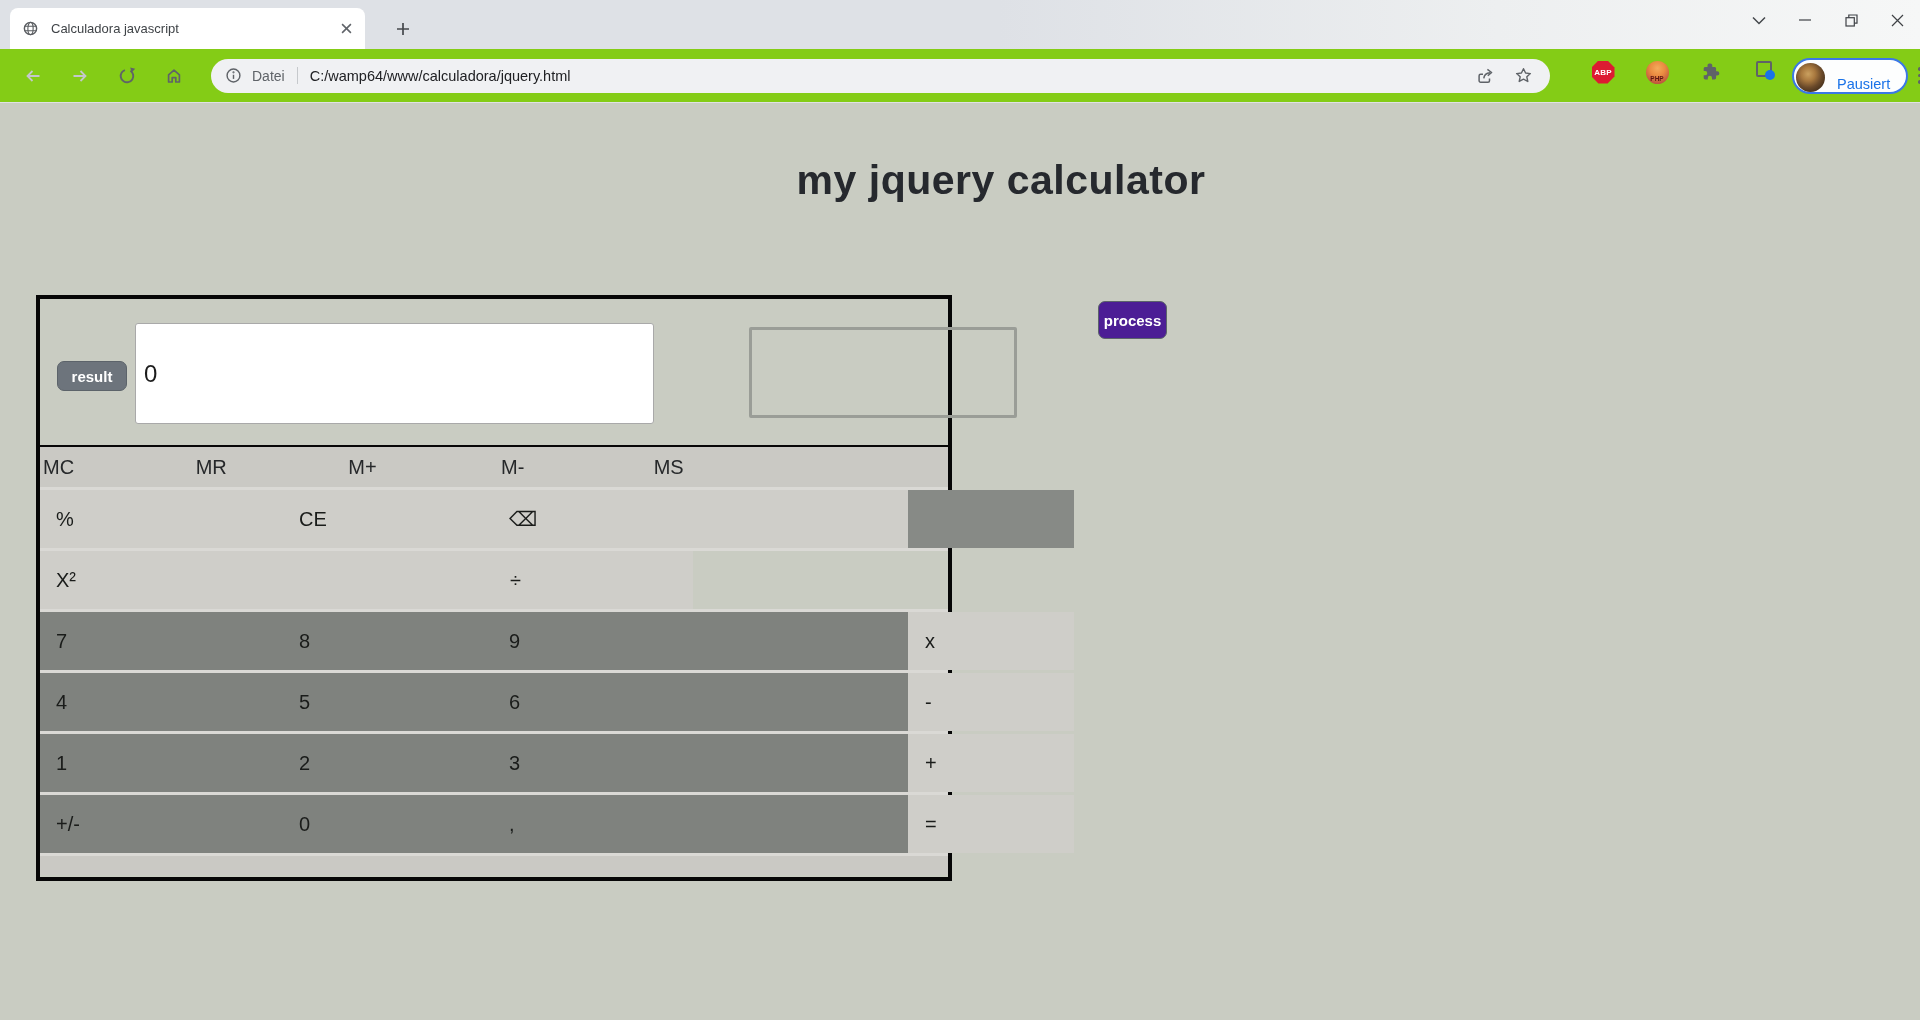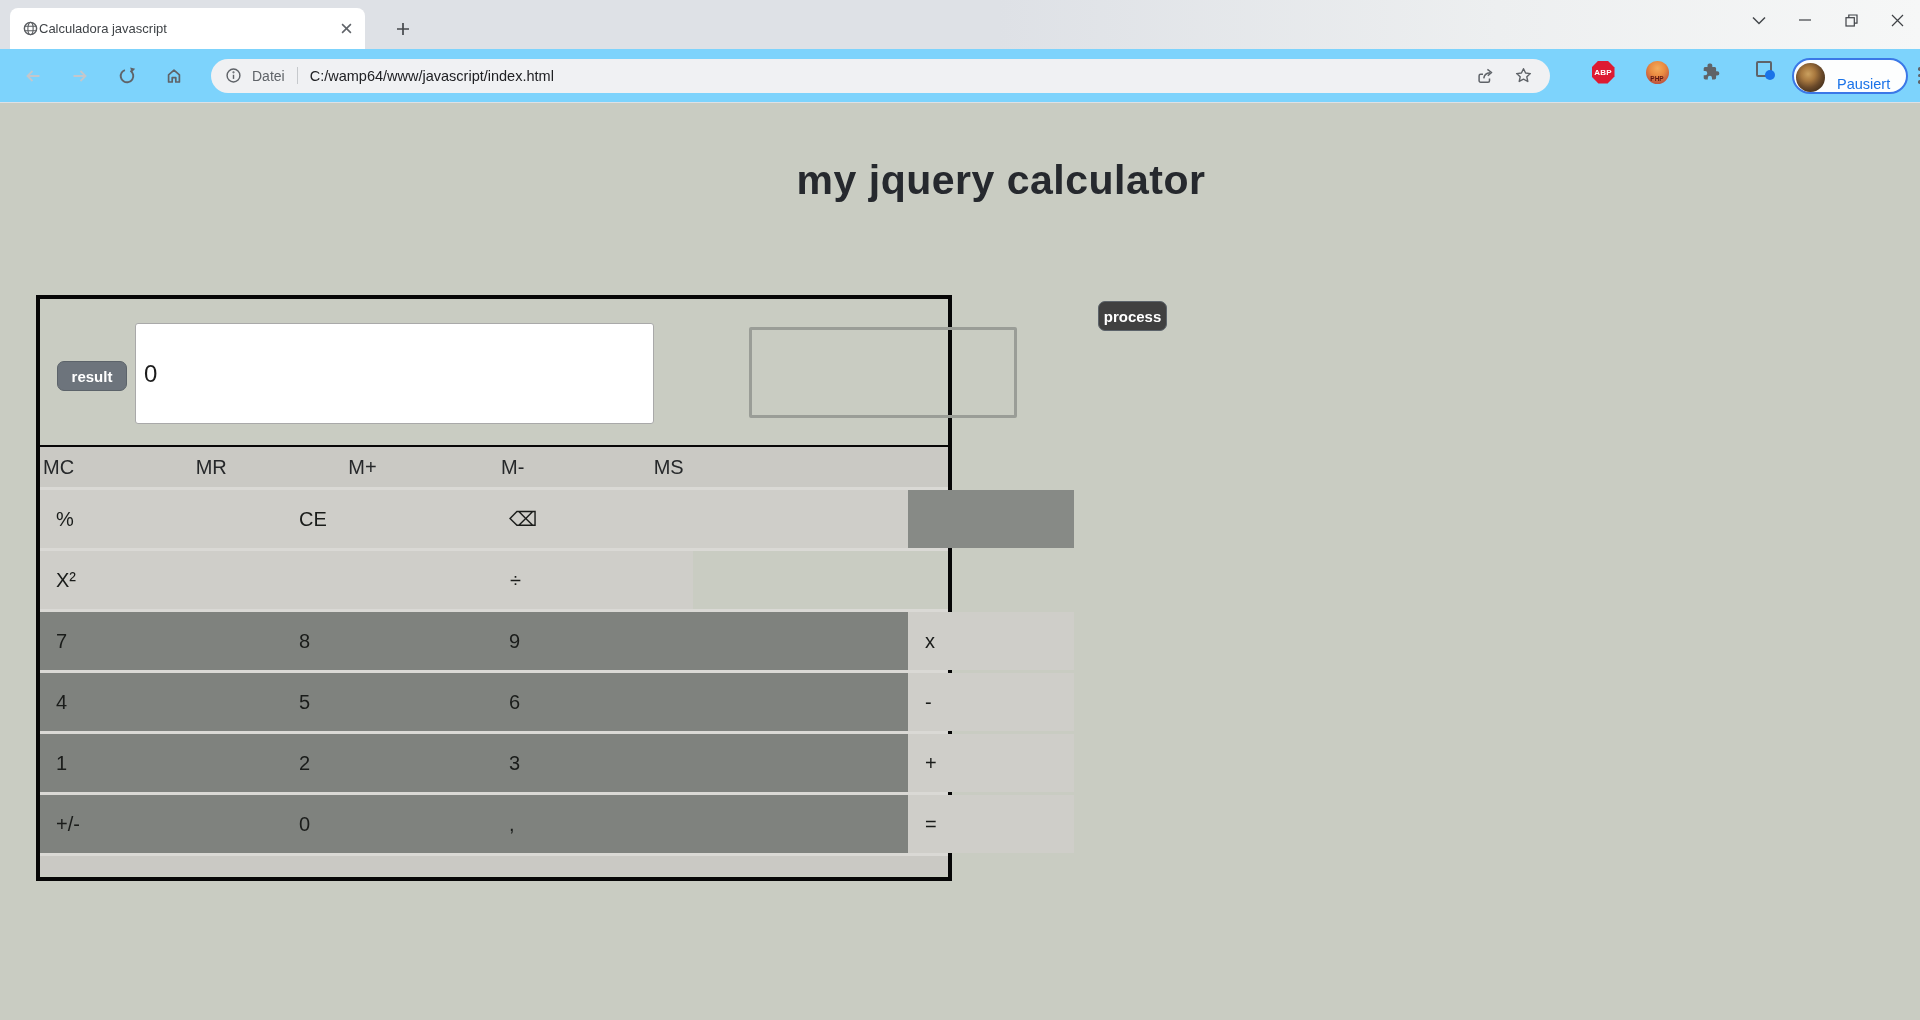--- a/index.html
+++ b/index.html
@@ -4,27 +4,27 @@
 <style>
   * { margin:0; padding:0; box-sizing:border-box; }
   html,body { width:1920px; height:1020px; overflow:hidden; }
   body { font-family:"Liberation Sans", sans-serif; position:relative; background:#c9ccc2; }
 
   
   .tabstrip { position:absolute; left:0; top:0; width:1920px; height:49px;
     background:linear-gradient(to right,#dee1e6 0%,#dee1e6 52%,#edeff0 78%,#f6f7f7 100%); }
   .tab { position:absolute; left:10px; top:8px; width:355px; height:41px; background:#ffffff;
     border-radius:8px 8px 0 0; display:flex; align-items:center; padding:0 10px 0 12px; }
-  .tab-title { font-size:13px; color:#3f4347; flex:1 1 auto; margin-left:0; white-space:nowrap; overflow:hidden; }
+  .tab-title { font-size:13px; color:#3f4347; flex:1 1 auto; margin-left:12px; white-space:nowrap; overflow:hidden; }
   .tab-close { width:18px; height:18px; display:flex; align-items:center; justify-content:center; border-radius:50%; }
   .newtab-btn { position:absolute; left:389px; top:15px; width:28px; height:28px; display:flex; align-items:center; justify-content:center; border-radius:50%; }
   .wincontrols { position:absolute; right:0; top:0; height:40px; display:flex; }
   .winbtn { width:46px; height:40px; display:flex; align-items:center; justify-content:center; }
 
-  .toolbar { position:absolute; left:0; top:49px; width:1920px; height:54px; background:#7dd3fc;
+  .toolbar { position:absolute; left:0; top:49px; width:1920px; height:54px; background:#84cc16;
     border-bottom:1px solid #dfe1e5; display:flex; align-items:center; }
   .navbtn { width:34px; height:34px; display:flex; align-items:center; justify-content:center; border-radius:50%; margin-left:13px; flex:0 0 auto; }
   .navbtn:first-child { margin-left:16px; }
   .omnibox { margin-left:20px; width:1339px; height:34px; background:#f0f1f3; border-radius:17px;
     display:flex; align-items:center; padding:0 12px 0 14px; flex:0 0 auto; }
   .omni-prefix { font-size:14px; color:#5f6368; margin-left:10px; }
   .omni-divider { width:1px; height:17px; background:#c6c9cc; margin:0 12px; }
   .omni-url { font-size:14.5px; color:#202124; flex:1 1 auto; white-space:nowrap; overflow:hidden; }
   .omni-action { width:30px; height:30px; display:flex; align-items:center; justify-content:center; border-radius:50%; margin-left:8px; }
   .ext-area { display:flex; align-items:center; margin-left:14px; flex:0 0 auto; }
@@ -68,21 +68,21 @@
     border-top:3px solid #dad9d5; }
   .calc-row .cell { display:flex; align-items:center; padding-left:16px; font-size:20px; color:#1a1c1a; }
   .calc-row .op { padding-left:17px; }
   .row-light .cell { background:#cfcec9; }
   .row-accent .cell { background:#cfcec9; }
   .row-accent .op { background:#878a86; }
   .row-dark .cell { background:#7f827e; }
   .row-dark .op { background:#cfcec9; }
   .calc-filler { height:22px; background:#cac9c4; border-top:3px solid #dad9d5; }
 
-  .process-btn { position:absolute; left:1098px; top:198px; width:69px; height:30px; background:#404040;
+  .process-btn { position:absolute; left:1098px; top:198px; width:69px; height:38px; background:#4c1d95;
     border:1px solid #5c636a; border-radius:7px; color:#ffffff; font-size:15px; font-weight:bold;
     display:flex; align-items:center; justify-content:center; }
 </style>
 </head>
 <body>
 
 <div class="tabstrip">
   <div class="tab">
     <span style="display:flex">
       <svg width="17" height="17" viewBox="0 0 20 20">
@@ -156,21 +156,21 @@
   <div class="omnibox">
     <span style="display:flex">
       <svg width="17" height="17" viewBox="0 0 18 18" fill="none" stroke="#5f6368" stroke-width="1.5">
         <circle cx="9" cy="9" r="6.8"></circle>
           <path d="M9 8.2v4.4"></path>
           <circle cx="9" cy="5.6" r="0.4" fill="#5f6368"></circle>
         </svg>
     </span>
     <span class="omni-prefix">Datei</span>
     <span class="omni-divider"></span>
-    <span class="omni-url">C:/wamp64/www/javascript/index.html</span>
+    <span class="omni-url">C:/wamp64/www/calculadora/jquery.html</span>
     <span class="omni-action">
       <svg width="20" height="20" viewBox="0 0 20 20" fill="none" stroke="#5f6368" stroke-width="1.5">
         <path d="M8 8.2H5.6A1.5 1.5 0 0 0 4.1 9.7v5A1.5 1.5 0 0 0 5.6 16.2h7.4a1.5 1.5 0 0 0 1.5-1.5v-2.2"></path>
         <path d="M8.8 12.4c.3-3.6 2.6-5.5 6.4-5.7"></path>
         <path d="M12.4 3.4l4.2 3.1-3.8 3.3" stroke-linejoin="round"></path>
         </svg>
     </span>
     <span class="omni-action">
       <svg width="19" height="19" viewBox="0 0 20 20" fill="none" stroke="#5f6368" stroke-width="1.5" stroke-linejoin="round">
         <path d="M10 2.9l2.2 4.5 5 .6-3.7 3.4 1 4.9L10 13.9l-4.5 2.4 1-4.9L2.8 8l5-.6z"></path>

